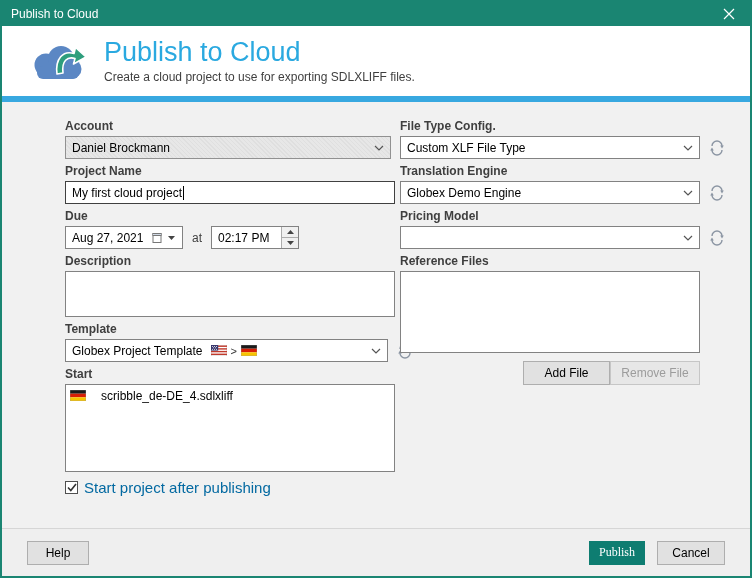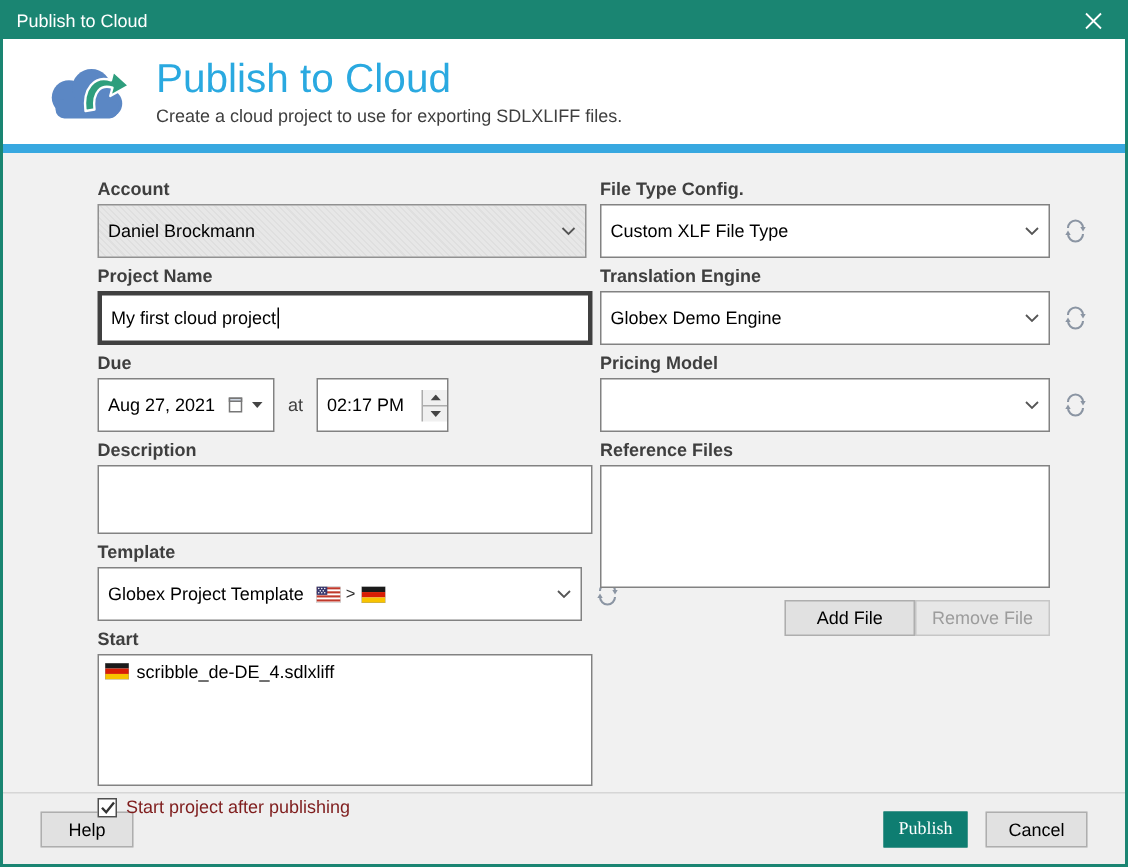--- a/index.html
+++ b/index.html
@@ -28,49 +28,49 @@
   .header-subtitle{font-size:12px;color:#3f3f3f;margin-top:3px;}
   .blue-divider{height:6px;background:#38a8e0;flex:0 0 auto;}
   .body{flex:1;position:relative;}
   .col{position:absolute;top:17px;}
   .col-left{left:23px;width:348px;margin-left:40px;}
   .col-right{left:398px;width:334px;}
   .lbl{font-size:12px;font-weight:bold;color:#3f3f3f;margin-bottom:3px;}
   .field{margin-bottom:5px;}
   .row{display:flex;align-items:center;}
   .ctl{
-    background:#fff;border:1px solid #828282;height:36px;
+    background:#fff;border:1px solid #828282;height:23px;
     display:flex;align-items:center;font-size:12px;color:#000;
     padding:0 6px;position:relative;
   }
   .combo .arrow{margin-left:auto;padding-left:6px;display:flex;align-items:center;}
   .w-left{width:330px;}
   .w-right{width:300px;}
   .combo-disabled{
     background:#e7e7e7;
     background-image:repeating-linear-gradient(45deg, rgba(0,0,0,0.035) 0 1px, transparent 1px 3px);
     border-color:#919191;
   }
-  .input-focused{border:3px solid #404040;}
+  .input-focused{border:1px solid #404040;}
   .caret{display:inline-block;width:1px;height:14px;background:#000;margin-left:1px;}
   .side-icon{margin-left:9px;display:flex;align-items:center;cursor:pointer;}
   .textarea{height:46px;align-items:flex-start;}
   .listbox{border:1px solid #828282;background:#fff;font-size:12px;}
   .files-box{width:330px;height:88px;padding:2px 4px;}
   .ref-box{width:300px;height:82px;}
-  .file-item{display:flex;align-items:center;gap:5px;height:17px;}
+  .file-item{display:flex;align-items:center;gap:15px;height:17px;}
   .date-ctl{width:118px;}
   .time-ctl{width:88px;padding-right:0;}
   .at-label{font-size:12px;color:#3f3f3f;margin:0 9px;}
   .spinner{margin-left:auto;display:flex;flex-direction:column;width:17px;height:21px;border-left:1px solid #acacac;}
   .spin-btn{flex:1;background:#f0f0f0;display:flex;align-items:center;justify-content:center;cursor:pointer;}
   .spin-btn + .spin-btn{border-top:1px solid #acacac;}
   .checkbox-row{display:flex;align-items:center;gap:6px;margin-top:7px;cursor:pointer;}
   .checkbox{width:13px;height:13px;background:#fff;border:1px solid #4f4f4f;display:flex;align-items:center;justify-content:center;}
-  .checkbox-label{font-size:12px;color:#7f1d1d;}
+  .checkbox-label{font-size:15px;color:#0369a1;}
   .btn{
     height:24px;background:#e1e1e1;border:1px solid #aeaeae;
     font-size:12px;color:#000;display:flex;align-items:center;justify-content:center;
     cursor:pointer;font-family:"Liberation Sans", sans-serif;
   }
   .btn-disabled{color:#9c9c9c;border-color:#c6c6c6;background:#e7e7e7;cursor:default;}
   .ref-buttons{display:flex;justify-content:flex-end;gap:0;width:300px;margin-top:8px;}
   .btn-addfile{width:87px;}
   .btn-removefile{width:90px;}
   .footer{

